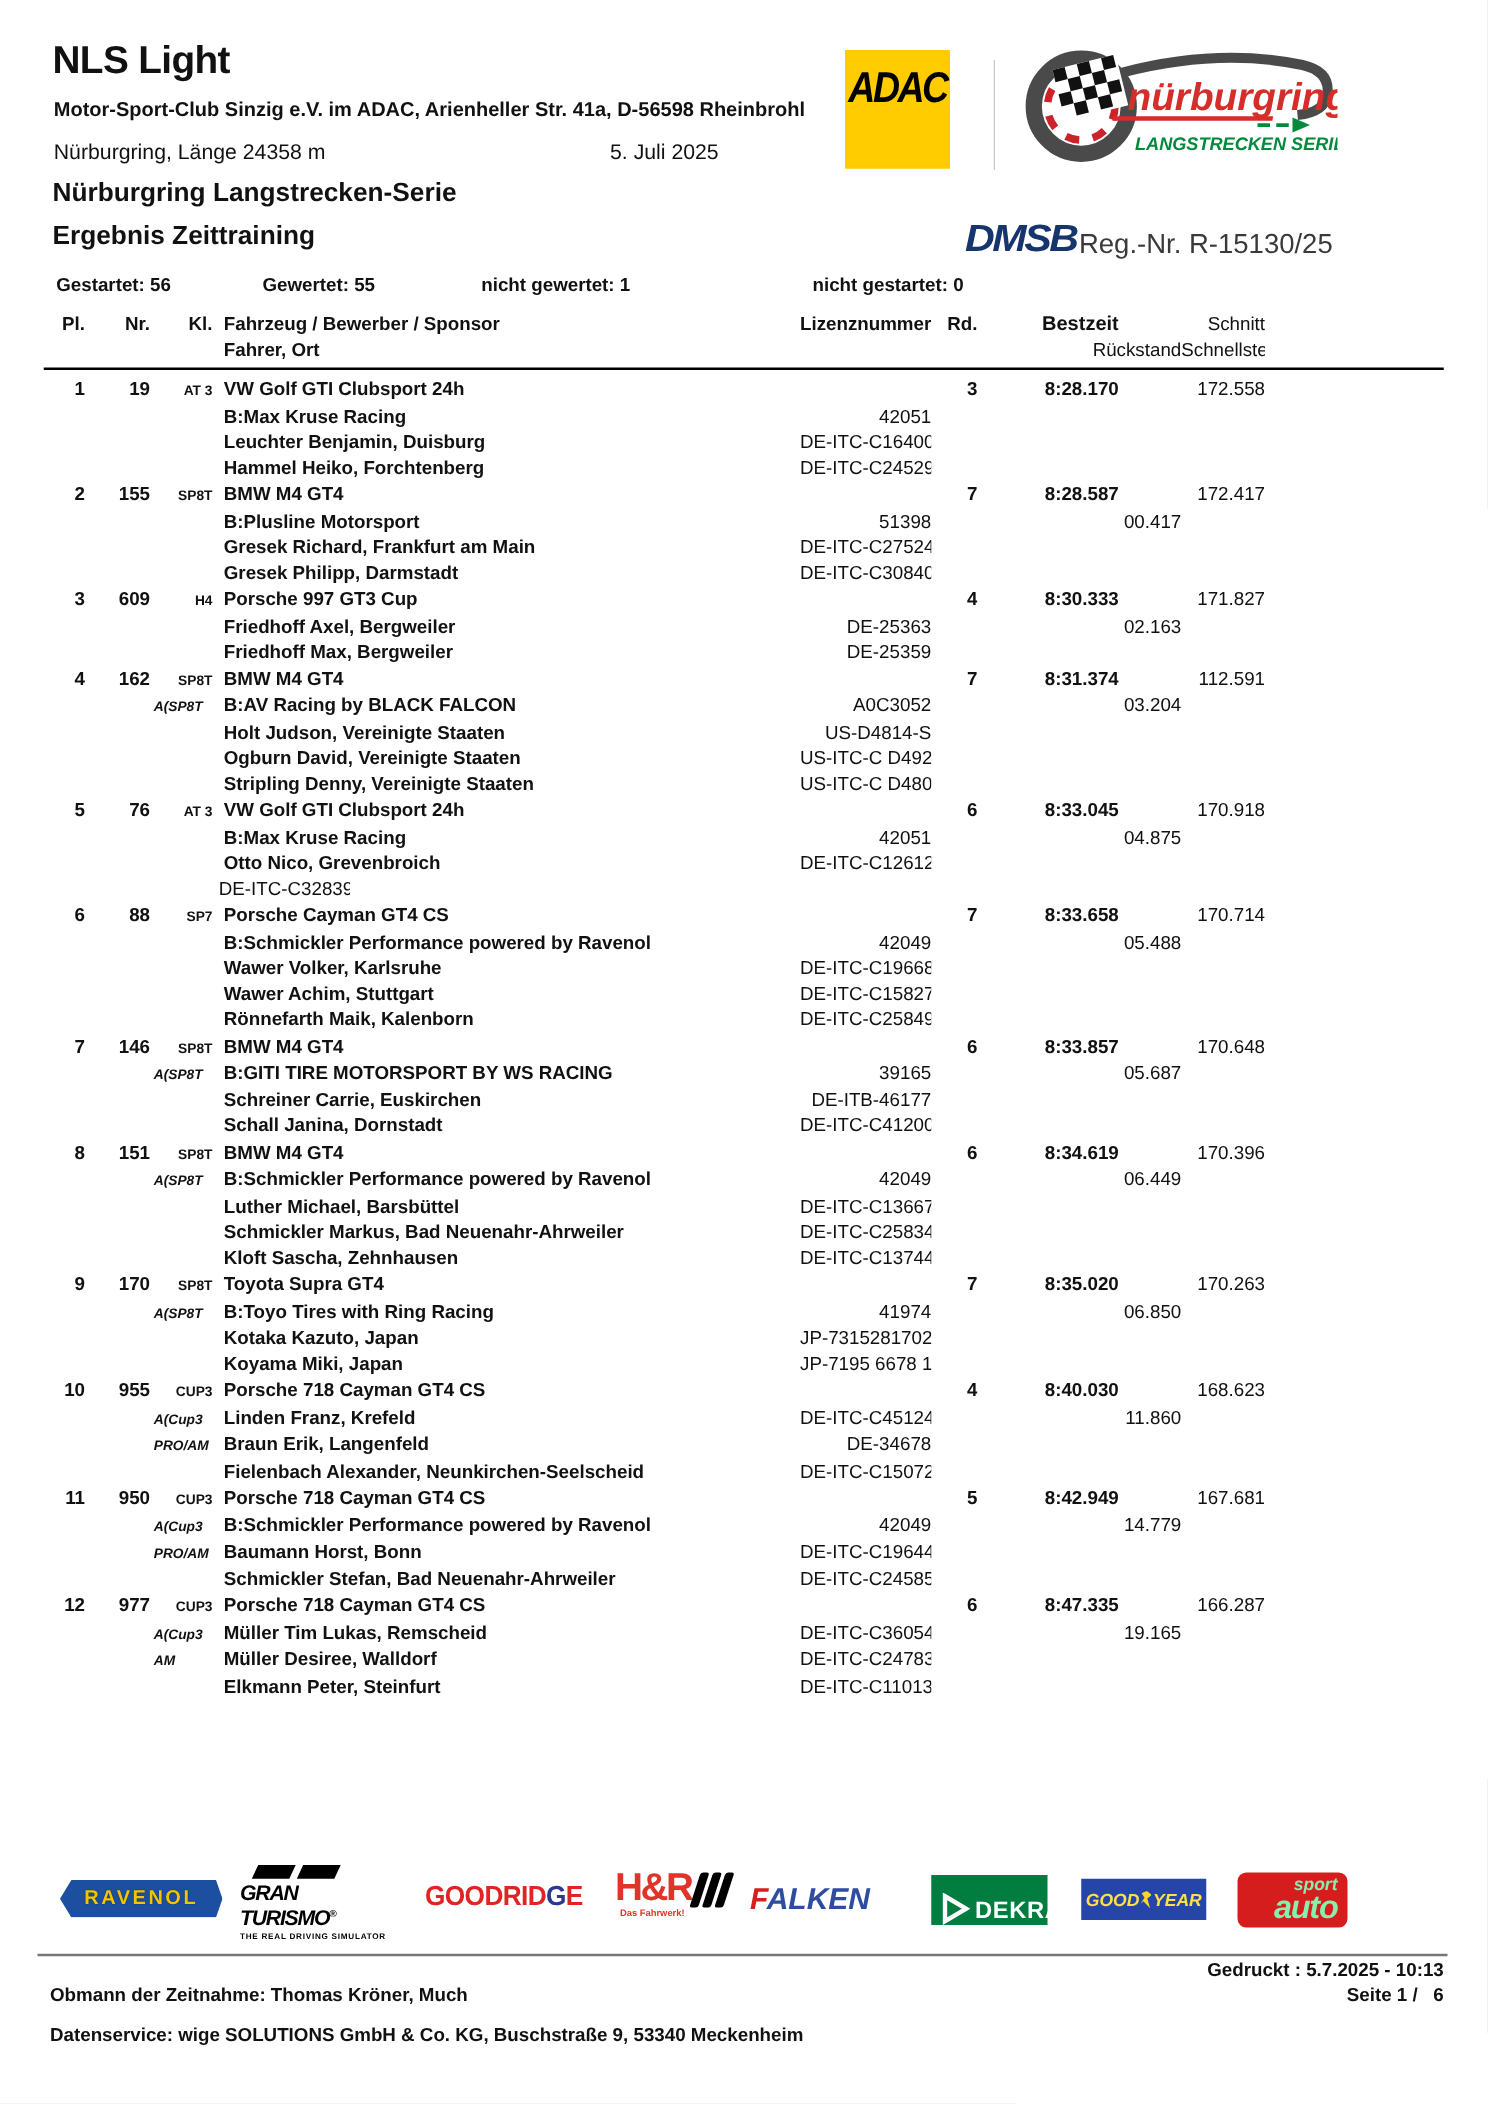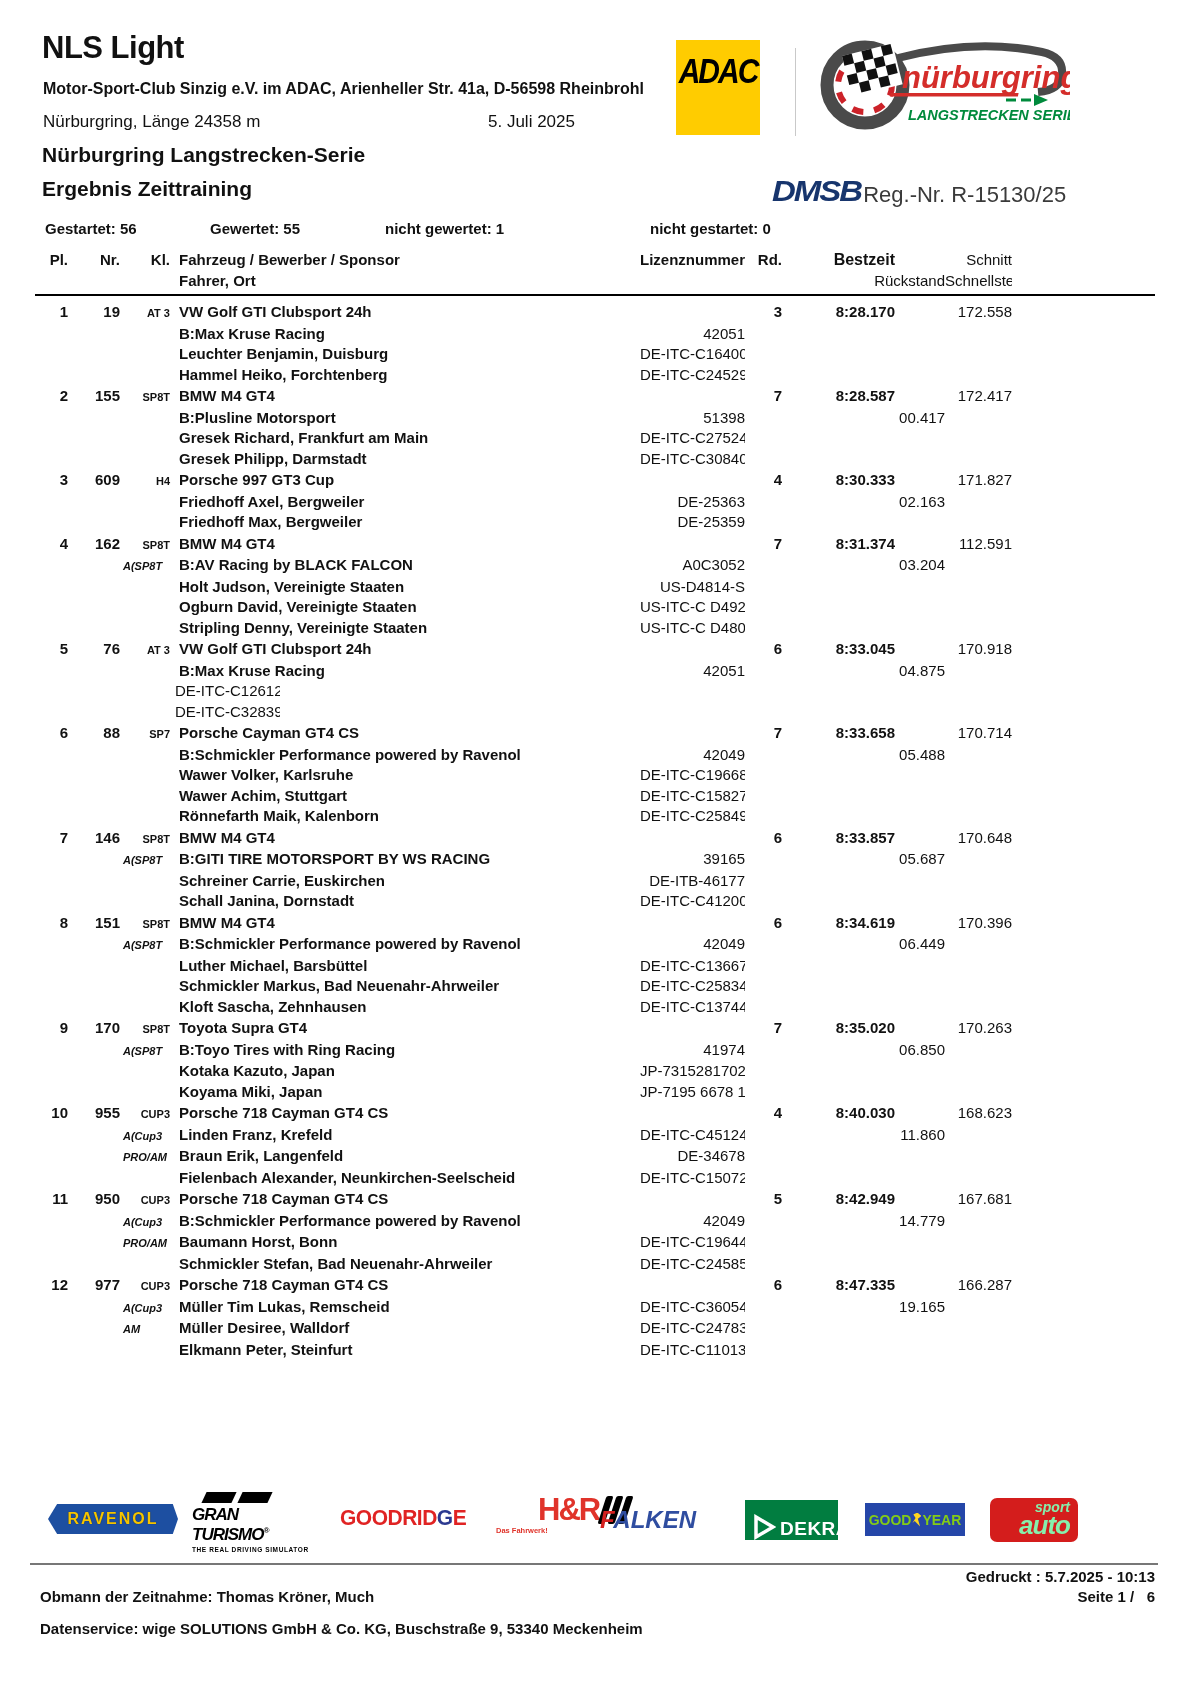--- a/index.html
+++ b/index.html
@@ -61,32 +61,32 @@
   .ravenol span{color:#f5c400;font-weight:800;font-size:16px;letter-spacing:2px;
                 text-shadow:0 0 1px #123;}
   .granturismo{left:192px;top:0;width:125px;text-align:left;color:#000;}
   .gt-bars{display:flex;gap:6px;margin-bottom:2px;margin-left:12px;}
   .gt-bars i{display:block;width:30px;height:11px;background:#000;transform:skewX(-25deg);}
   .gt-name{font-size:17px;font-weight:800;font-style:italic;letter-spacing:-1px;}
   .gt-sub{font-size:6.5px;font-weight:bold;letter-spacing:0.6px;margin-top:1px;}
   .goodridge{left:340px;top:14px;font-size:21px;font-weight:800;letter-spacing:-0.5px;color:#e02323;transform:scaleY(1.05);}
   .goodridge .blue{color:#2b3990;}
   .hr{left:492px;top:2px;width:90px;color:#e0332a;}
-  .hr-top{display:flex;align-items:center;margin-left:46px;}
+  .hr-top{display:flex;align-items:flex-end;}
   .hr-name{font-size:31px;font-weight:800;letter-spacing:-2px;line-height:32px;}
   .hr-bars{display:flex;gap:3px;margin-left:3px;}
   .hr-bars i{display:block;width:7px;height:28px;background:#000;transform:skewX(-18deg);border-radius:2px;}
   .hr-sub{font-size:7.5px;font-weight:bold;color:#e0332a;margin-left:4px;}
   .falken{left:600px;top:14px;font-size:24px;font-weight:800;font-style:italic;color:#2f4da0;letter-spacing:0;}
   .falken .fred{color:#d5201f;}
   .dekra{left:745px;top:8px;width:93px;height:40px;background:#017d40;display:flex;align-items:flex-end;padding-left:7px;box-sizing:border-box;}
   .dekra svg{flex:none;}
   .dekra span{color:#fff;font-weight:800;font-size:19px;letter-spacing:0.5px;margin-left:4px;}
   .goodyear{left:865px;top:11px;width:100px;height:33px;background:#2546a8;display:flex;align-items:center;justify-content:center;}
-  .goodyear span{color:#84cc16;font-weight:800;font-size:14px;letter-spacing:0;}
+  .goodyear span{color:#fde047;font-weight:800;font-style:italic;font-size:14px;letter-spacing:0;}
   .gy-foot{display:inline-block;width:9px;height:14px;background:#ffd520;margin:0 1px;
            clip-path:polygon(55% 0,100% 25%,60% 45%,85% 100%,25% 60%,0 75%,35% 40%,10% 15%);}
   .sportauto{left:990px;top:6px;width:88px;height:44px;background:#d41d1c;border-radius:7px;
              color:#86efac;font-style:italic;font-weight:800;text-align:right;padding:2px 8px 0 0;box-sizing:border-box;line-height:1;}
   .sa-top{font-size:14px;display:block;margin-bottom:-2px;}
   .sa-bot{font-size:26px;display:block;letter-spacing:-1px;}
 
   
   .foot-rule{left:30px;top:1563px;width:1128px;height:2px;background:#777;}
   .foot-l1{left:40px;top:1588px;font-size:15px;font-weight:bold;}
@@ -378,20 +378,21 @@
             <span class="cell c-lic">42051</span>
             <span class="cell c-rd"></span>
             <span class="cell c-best"></span>
             <span class="cell c-gap">04.875</span>
             <span class="cell c-avg"></span>
           </div>
           <div class="row">
             <span class="cell c-pl"></span>
             <span class="cell c-nr"></span>
             <span class="cell c-kl "></span>
+            <span class="cell c-main b">Otto Nico, Grevenbroich</span>
             <span class="cell c-lic">DE-ITC-C12612</span>
             <span class="cell c-rd"></span>
             <span class="cell c-best"></span>
             <span class="cell c-gap"></span>
             <span class="cell c-avg"></span>
           </div>
           <div class="row">
             <span class="cell c-pl"></span>
             <span class="cell c-nr"></span>
             <span class="cell c-kl "></span>

